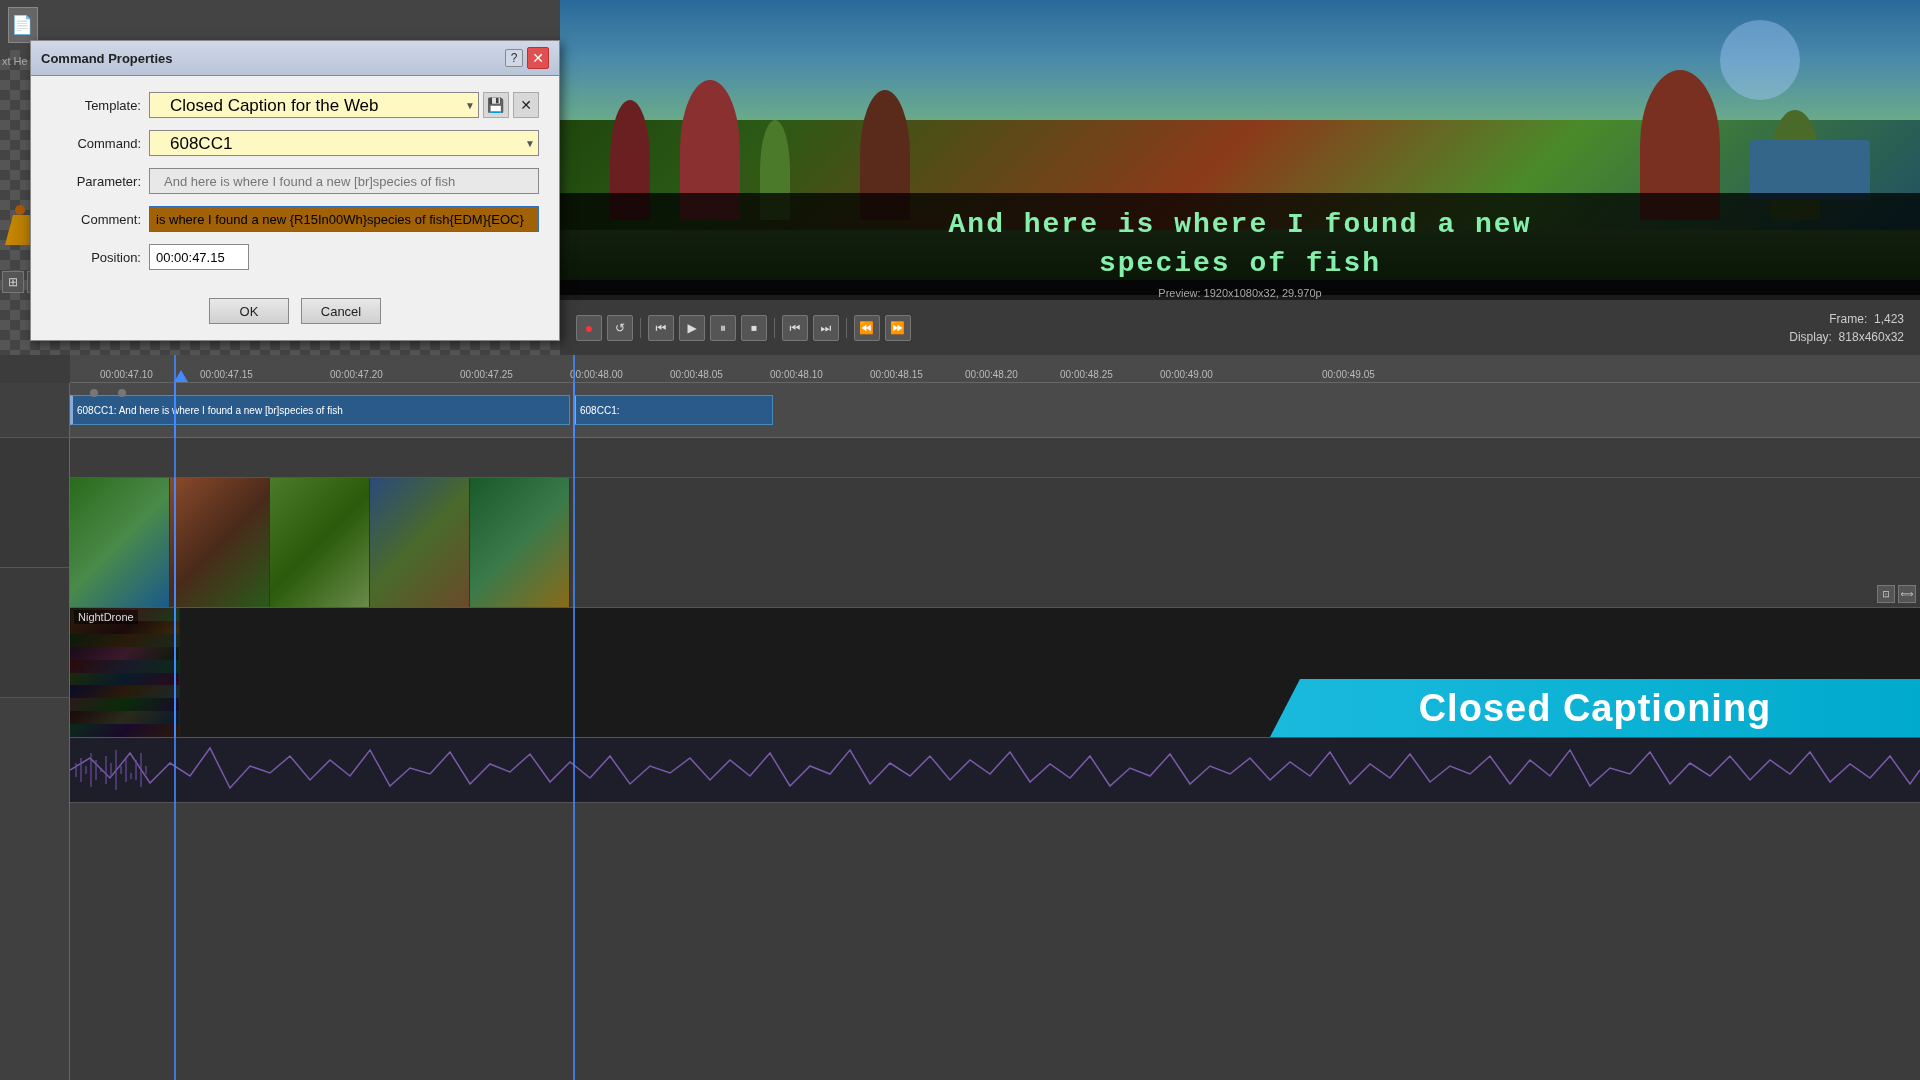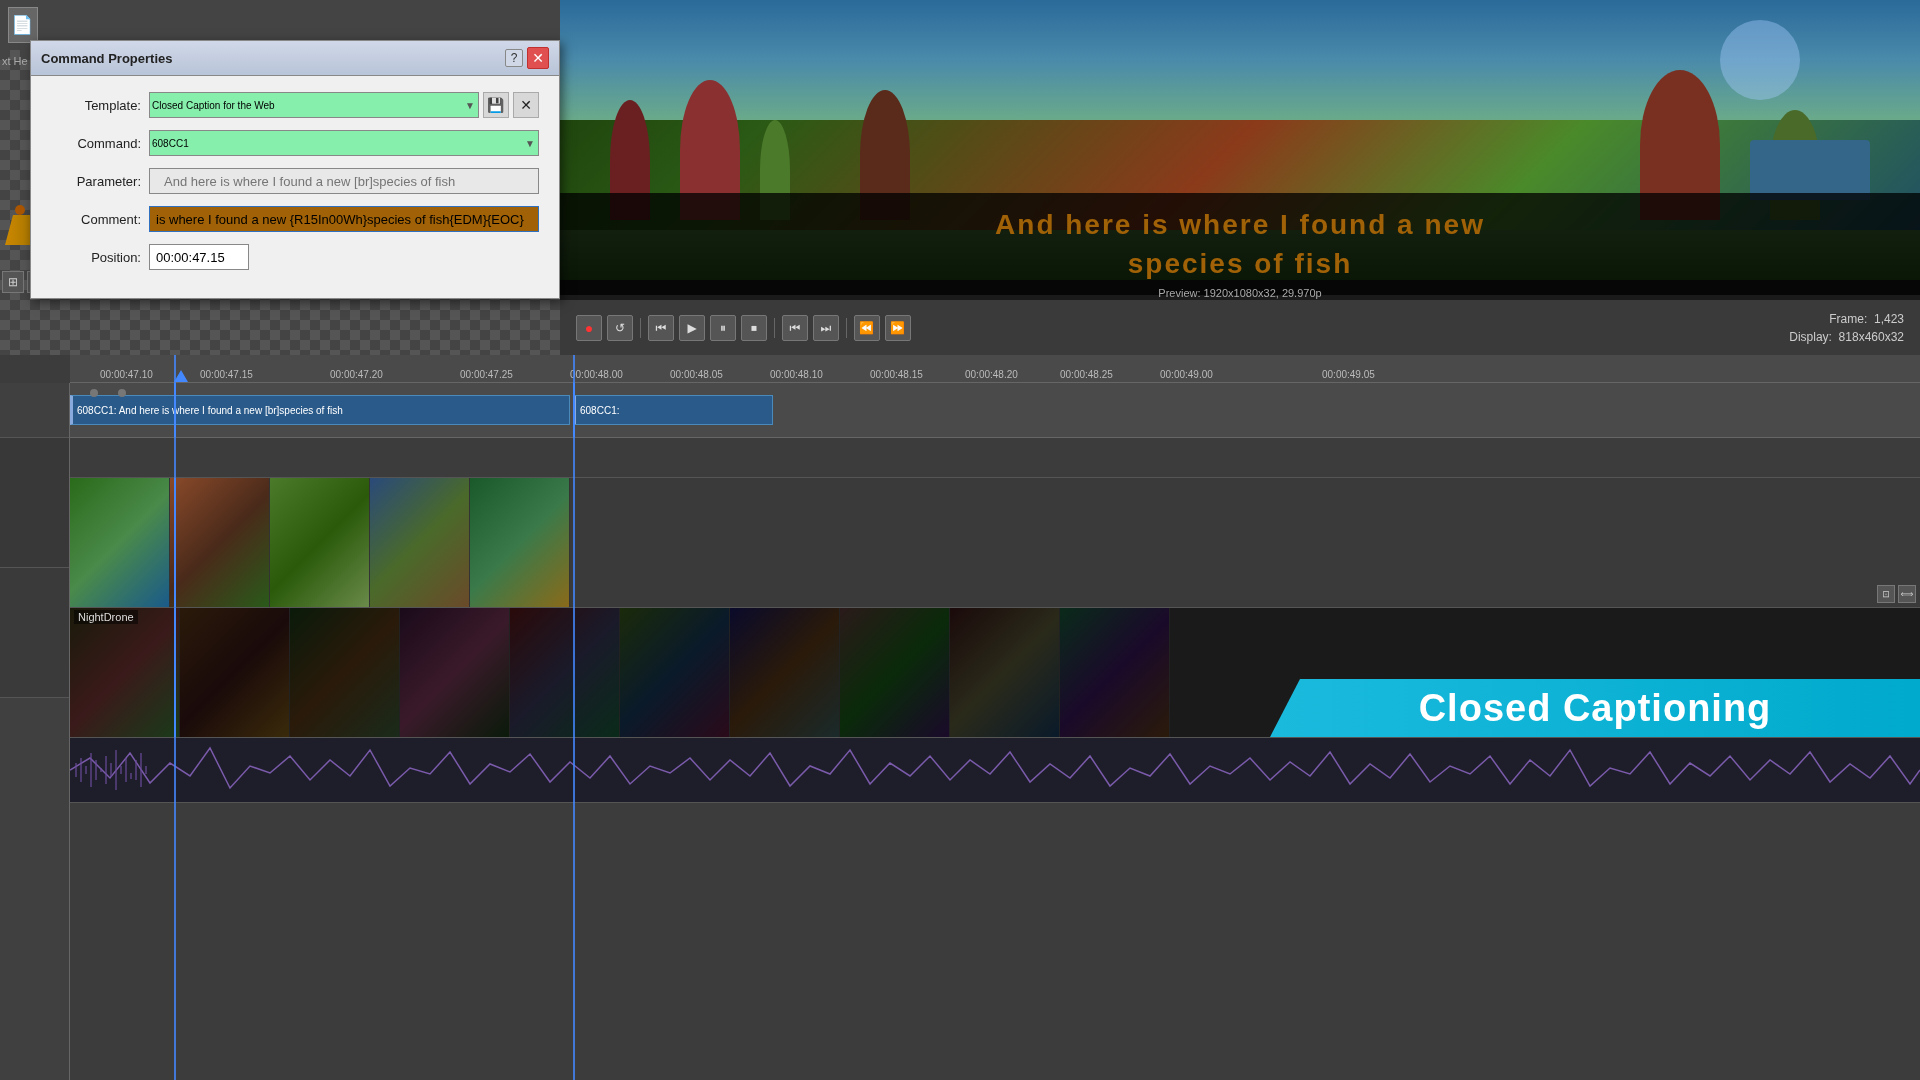--- a/index.html
+++ b/index.html
@@ -156,23 +156,23 @@
       flex: 1;
       display: flex;
       align-items: center;
       gap: 4px;
     }
 
     .dialog-select {
       flex: 1;
       height: 26px;
       border: 1px solid #888;
-      background: #86efac;
-      font-size: 10px;
-      padding: 2px 2px;
+      background: #fef9c3;
+      font-size: 17px;
+      padding: 2px 20px;
       appearance: none;
       -webkit-appearance: none;
       position: relative;
     }
 
     .select-wrapper {
       flex: 1;
       position: relative;
       display: flex;
       align-items: center;
@@ -286,23 +286,23 @@
     .video-caption {
       position: absolute;
       bottom: 60px;
       left: 0; right: 0;
       text-align: center;
       background: rgba(0,0,0,0.75);
       padding: 12px 20px;
     }
 
     .caption-text {
-      font-family: Liberation Sans, sans-serif;
+      font-family: Liberation Mono, monospace;
       font-size: 28px;
-      color: #a16207;
+      color: #86efac;
       font-weight: bold;
       letter-spacing: 2px;
       line-height: 1.4;
     }
 
     
     .transport-bar {
       position: absolute;
       bottom: 0;
       left: 0; right: 0;
@@ -528,20 +528,24 @@
         </div>
       </div>
 
       <div class="dialog-row">
         <span class="dialog-label">Position:</span>
         <div class="dialog-input-wrap">
           <input class="dialog-position" type="text" value="00:00:47.15" style="">
         </div>
       </div>
 
+    </div>
+    <div class="dialog-footer">
+      <div class="dlg-btn">OK</div>
+      <div class="dlg-btn">Cancel</div>
     </div>
   </div>
 
   <div class="video-preview">
 
     <div class="video-bg">
 
       <div class="landscape-sky"></div>
 
       <div style="position:absolute; bottom:60px; left:50px; width:40px; height:120px; background:#6a2020; border-radius:50% 50% 0 0;"></div>
@@ -657,21 +661,21 @@
         <div style="width:100px; height:100%; background:linear-gradient(135deg,#1a5a2a,#3a7a4a,#8a6a1a); border-right:1px solid #333;"></div>
 
         <div style="position:absolute; bottom:4px; right:4px; display:flex; gap:3px;">
           <div style="width:18px; height:18px; background:#555; border:1px solid #777; display:flex; align-items:center; justify-content:center; font-size:9px; color:#ccc; cursor:pointer;">⊡</div>
           <div style="width:18px; height:18px; background:#555; border:1px solid #777; display:flex; align-items:center; justify-content:center; font-size:9px; color:#ccc; cursor:pointer;">⟺</div>
         </div>
 
         <div style="position:absolute; left:104px; top:0; bottom:0; width:2px; background:#4488ff;"></div>
       </div>
 
-      <div style="display:flex; height:130px; border-bottom:1px solid #555; background:#1a1a1a; position:relative;">
+      <div style="display:flex; height:130px; border-bottom:1px solid #555; background:#1a1a1a; position:relative;flex-direction:column;">
         <div style="position:absolute; top:2px; left:4px; font-size:11px; color:#ddd; background:rgba(0,0,0,0.5); padding:1px 4px; z-index:5;">NightDrone</div>
 
         <div style="width:110px; height:100%; background:linear-gradient(135deg,#1a1a0a,#3a1a1a,#1a3a1a); border-right:1px solid #222;"></div>
         <div style="width:110px; height:100%; background:linear-gradient(135deg,#2a1a0a,#1a0a0a,#3a2a0a); border-right:1px solid #222;"></div>
         <div style="width:110px; height:100%; background:linear-gradient(135deg,#0a1a0a,#2a1a0a,#1a2a1a); border-right:1px solid #222;"></div>
         <div style="width:110px; height:100%; background:linear-gradient(135deg,#1a0a1a,#3a1a2a,#0a1a0a); border-right:1px solid #222;"></div>
         <div style="width:110px; height:100%; background:linear-gradient(135deg,#2a0a0a,#1a1a2a,#0a2a1a); border-right:1px solid #222;"></div>
         <div style="width:110px; height:100%; background:linear-gradient(135deg,#1a2a0a,#0a1a2a,#2a0a1a); border-right:1px solid #222;"></div>
         <div style="width:110px; height:100%; background:linear-gradient(135deg,#0a0a2a,#2a1a0a,#1a2a2a); border-right:1px solid #222;"></div>
         <div style="width:110px; height:100%; background:linear-gradient(135deg,#2a1a1a,#0a2a0a,#1a0a2a); border-right:1px solid #222;"></div>

